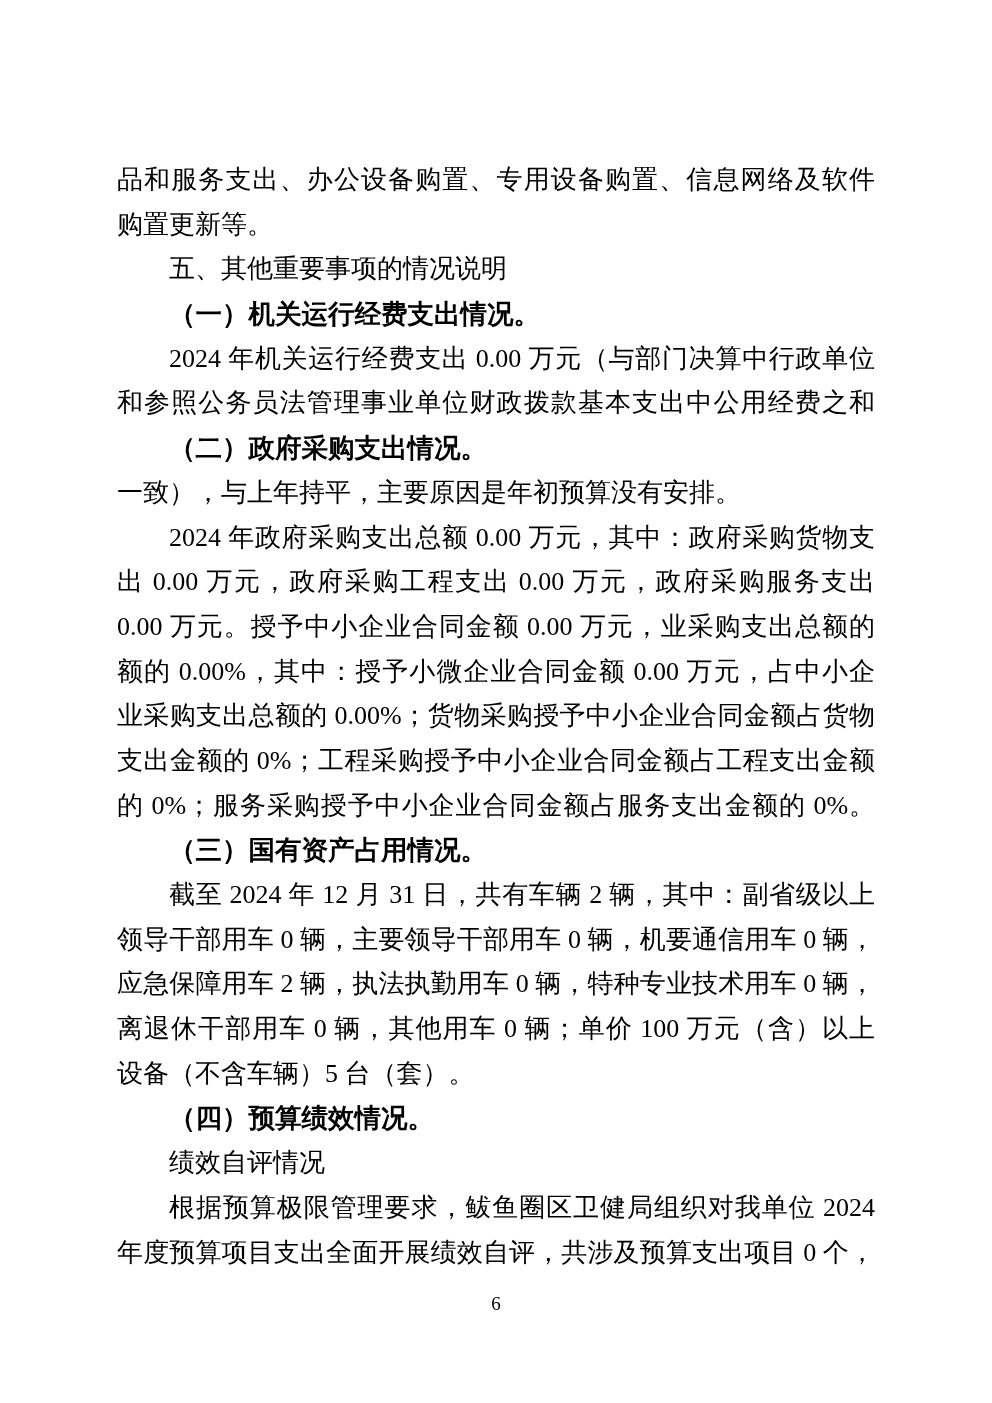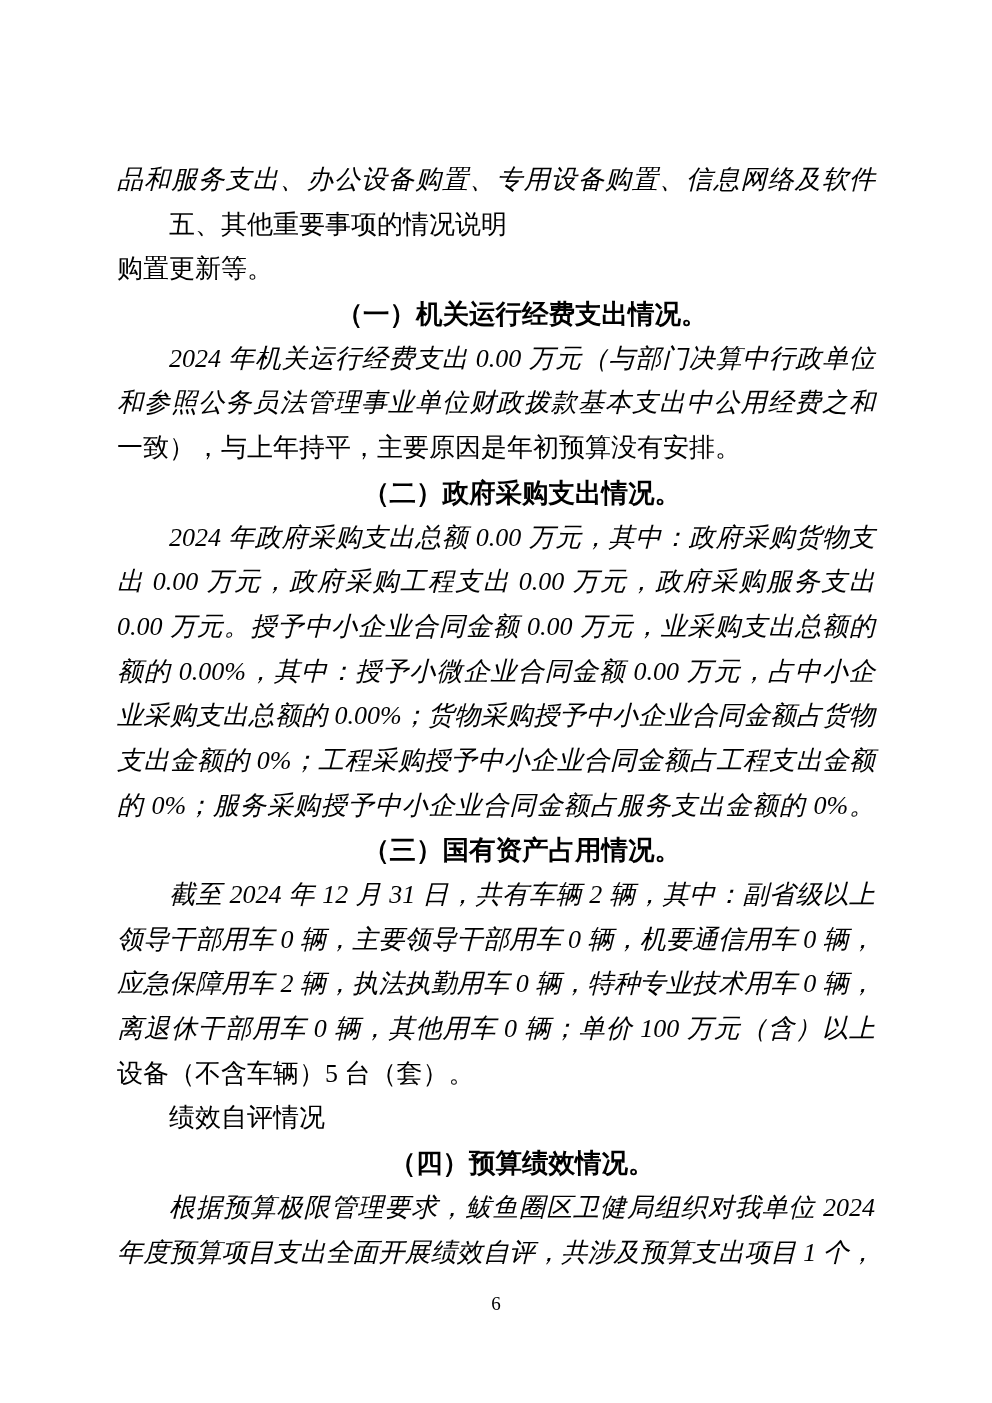--- a/index.html
+++ b/index.html
@@ -13,60 +13,58 @@
   .content { position:absolute; left:117px; top:158px; width:758px; }
   .line {
     height:44.7px; line-height:44.7px;
     font-size:26px; white-space:nowrap;
     font-family:"Liberation Serif", serif;
   }
   .line.full {
     white-space:normal;
     text-align:justify;
     text-align-last:justify;
-    font-style:italic;
   }
   .line.indent { padding-left:52px; }
   .line.heading {
     font-family:"Liberation Sans", sans-serif;
     font-weight:bold;
     font-size:26.5px;
-    text-align:center;
   }
   .page-num {
     position:absolute; top:1293px; left:0; width:992px;
     text-align:center; font-size:19px;
     font-family:"Liberation Serif", serif;
   }
 </style>
 </head>
 <body>
 
 <div class="page">
   <div class="content" id="lines">
       <div class="line body full">品和服务支出、办公设备购置、专用设备购置、信息网络及软件</div>
+      <div class="line body">购置更新等。</div>
       <div class="line body indent">五、其他重要事项的情况说明</div>
-      <div class="line body">购置更新等。</div>
       <div class="line heading indent">（一）机关运行经费支出情况。</div>
       <div class="line body indent full">2024 年机关运行经费支出 0.00 万元（与部门决算中行政单位</div>
       <div class="line body full">和参照公务员法管理事业单位财政拨款基本支出中公用经费之和</div>
+      <div class="line heading indent">（二）政府采购支出情况。</div>
       <div class="line body">一致），与上年持平，主要原因是年初预算没有安排。</div>
-      <div class="line heading indent">（二）政府采购支出情况。</div>
       <div class="line body indent full">2024 年政府采购支出总额 0.00 万元，其中：政府采购货物支</div>
       <div class="line body full">出 0.00 万元，政府采购工程支出 0.00 万元，政府采购服务支出</div>
       <div class="line body full">0.00 万元。授予中小企业合同金额 0.00 万元，业采购支出总额的</div>
       <div class="line body full">额的 0.00%，其中：授予小微企业合同金额 0.00 万元，占中小企</div>
       <div class="line body full">业采购支出总额的 0.00%；货物采购授予中小企业合同金额占货物</div>
       <div class="line body full">支出金额的 0%；工程采购授予中小企业合同金额占工程支出金额</div>
       <div class="line body full">的 0%；服务采购授予中小企业合同金额占服务支出金额的 0%。</div>
       <div class="line heading indent">（三）国有资产占用情况。</div>
       <div class="line body indent full">截至 2024 年 12 月 31 日，共有车辆 2 辆，其中：副省级以上</div>
       <div class="line body full">领导干部用车 0 辆，主要领导干部用车 0 辆，机要通信用车 0 辆，</div>
       <div class="line body full">应急保障用车 2 辆，执法执勤用车 0 辆，特种专业技术用车 0 辆，</div>
       <div class="line body full">离退休干部用车 0 辆，其他用车 0 辆；单价 100 万元（含）以上</div>
       <div class="line body">设备（不含车辆）5 台（套）。</div>
+      <div class="line heading indent">（四）预算绩效情况。</div>
       <div class="line body indent">绩效自评情况</div>
-      <div class="line heading indent">（四）预算绩效情况。</div>
       <div class="line body indent full">根据预算极限管理要求，鲅鱼圈区卫健局组织对我单位 2024</div>
-      <div class="line body full">年度预算项目支出全面开展绩效自评，共涉及预算支出项目 1 个，</div>
+      <div class="line body full">年度预算项目支出全面开展绩效自评，共涉及预算支出项目 0 个，</div>
     </div>
   <div class="page-num">6</div>
 </div>
 
 </body></html>

